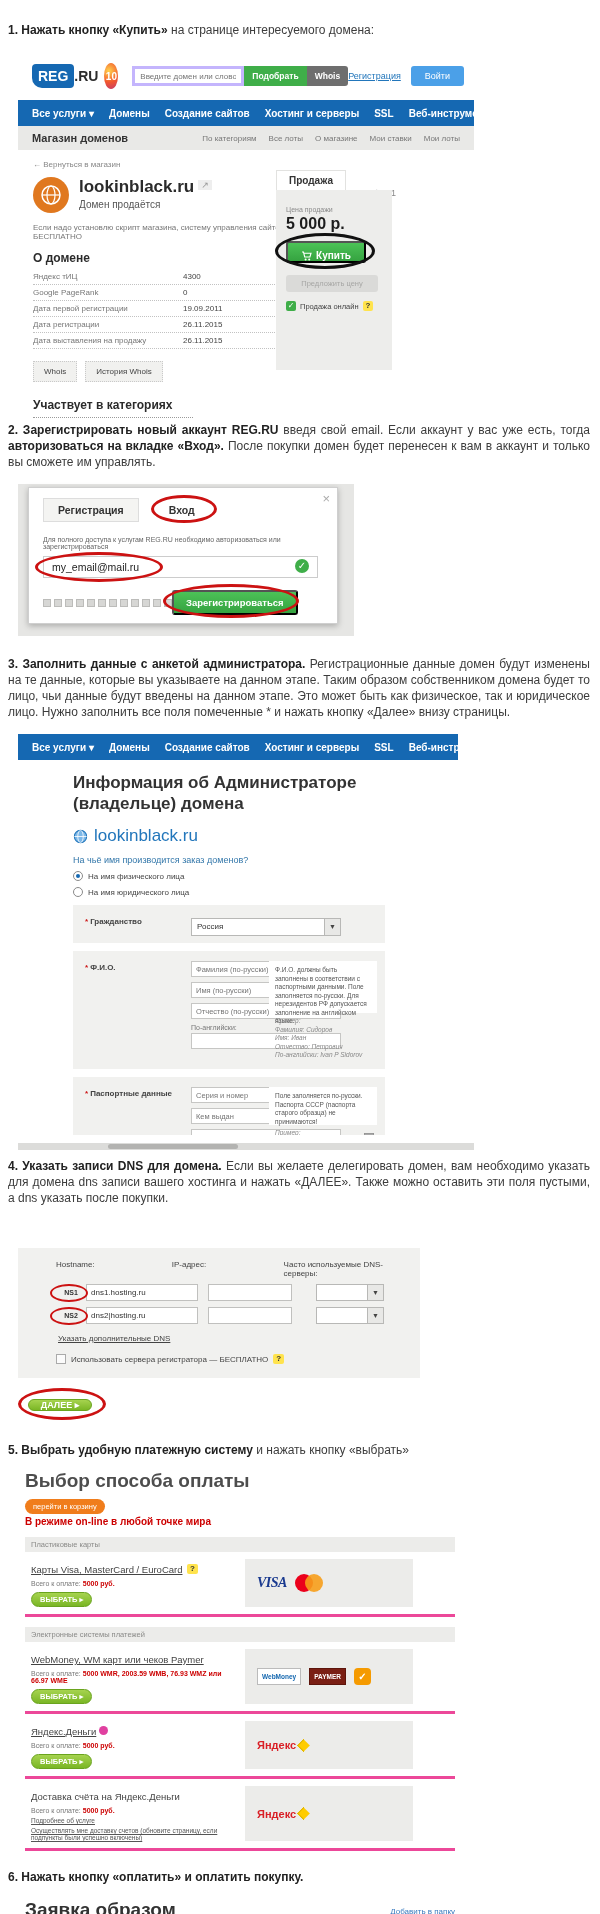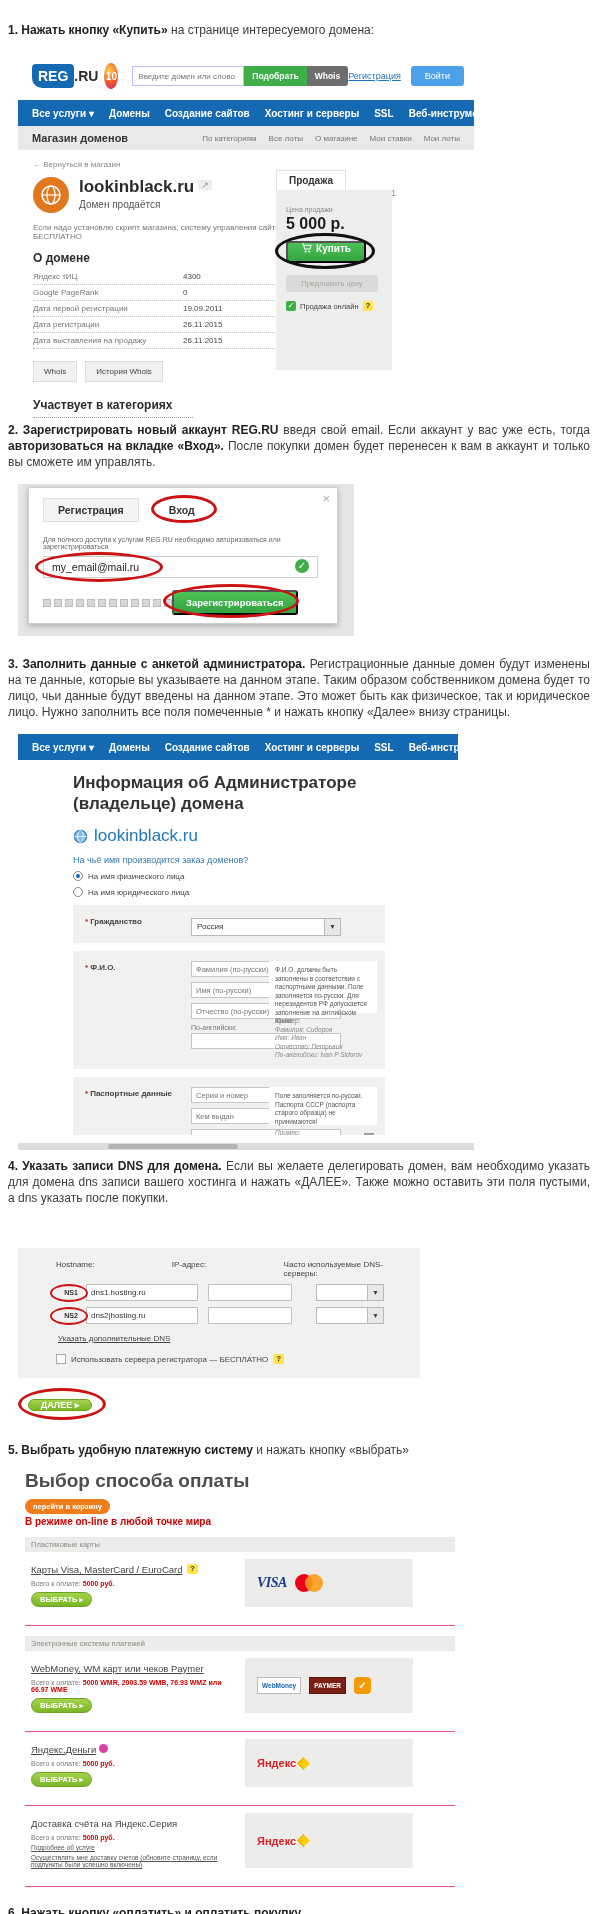--- a/index.html
+++ b/index.html
@@ -17,21 +17,21 @@
   .green-btn{display:inline-block;background:linear-gradient(#4cc257,#35a340);color:#fff;font-weight:bold;
              border-radius:3px;text-align:center;cursor:pointer}
   .graybar{background:#ececea;color:#8a8a88}
   
   .shot1{position:relative;width:456px;margin:12px 16px 0 18px;height:346px;font-size:10px}
   .s1-header{display:flex;align-items:center;padding:8px 4px 6px 14px;height:50px}
   .logo-reg{background:#1568b2;color:#fff;font-weight:bold;font-size:14px;padding:4px 6px;border-radius:4px 4px 4px 10px}
   .logo-ru{color:#2b2b2b;font-weight:bold;font-size:14px;margin-right:6px}
   .badge10{width:26px;height:26px;border-radius:50%;background:radial-gradient(circle at 35% 30%,#ffd24d,#f2572d 55%,#c33a6e);
            color:#fff;font-size:10px;font-weight:bold;display:flex;align-items:center;justify-content:center;margin-right:14px}
-  .search-inp{width:112px;height:20px;border:1px solid #c4b5fd;font-size:8px;padding:0 5px;color:#555}
+  .search-inp{width:112px;height:20px;border:3px solid #c4b5fd;font-size:8px;padding:0 5px;color:#555}
   .btn-pick{height:20px;background:#3fae49;border:none;color:#fff;font-size:8.5px;font-weight:bold;padding:0 8px;cursor:pointer}
   .btn-wh{height:20px;background:#6e6e6e;border:none;color:#fff;font-size:8.5px;font-weight:bold;padding:0 8px;border-radius:0 3px 3px 0;cursor:pointer}
   .reg-link{margin-left:auto;color:#2276bb;font-size:9px;text-decoration:underline;cursor:pointer}
   .login-btn{margin:0 6px 0 10px;background:#4ba0e8;color:#fff;font-size:9px;border:none;border-radius:3px;padding:5px 14px;cursor:pointer}
   .bluenav{background:#1568b2;height:26px;display:flex;align-items:center;gap:15px;padding:0 14px;overflow:hidden;white-space:nowrap}
   .bluenav span{color:#fff;font-size:10px;font-weight:bold;cursor:pointer}
   .subbar{background:#e9e9e7;height:24px;display:flex;align-items:center;padding:0 14px}
   .subbar .t{font-size:11px;font-weight:bold;color:#333}
   .subbar .lnks{margin-left:auto;display:flex;gap:12px}
   .subbar .lnks span{font-size:8px;color:#777;cursor:pointer}
@@ -53,21 +53,21 @@
   .gbtn{background:#f1f1ef;border:1px dotted #c9c9c9;font-size:8px;color:#444;padding:5px 10px;cursor:pointer}
   .cats{margin-top:16px;font-size:12px;font-weight:bold;color:#2b2b2b;border-bottom:1px dotted #9a9a9a;
         display:inline-block;padding-bottom:5px;width:160px}
   .sale-panel{position:absolute;left:258px;top:40px;width:116px;height:180px;background:#ededeb}
   .sale-tab{position:absolute;left:0;top:-20px;background:#fff;border:1px solid #e2e2e0;border-bottom:none;
             font-size:10px;font-weight:bold;padding:4px 12px;cursor:pointer}
   .sale-in{padding:16px 10px 0 10px}
   .price-l{font-size:7px;color:#8a8a8a}
   .price{font-size:16px;font-weight:bold;color:#1c1c1c;margin-top:2px}
   .buy-wrap{position:relative;margin-top:8px;width:80px}
-  .buy{width:80px;height:22px;font-size:10px;display:flex;align-items:flex-start;justify-content:center;gap:4px}
+  .buy{width:80px;height:22px;font-size:10px;display:flex;align-items:flex-end;justify-content:center;gap:4px}
   .offer{margin-top:12px;background:#dadad8;color:#a7a7a5;font-size:7.5px;border:none;border-radius:3px;padding:4px 6px;width:92px;cursor:pointer}
   .online-row{margin-top:9px;display:flex;align-items:center;gap:4px;font-size:7.5px;color:#444}
   .chk{width:10px;height:10px;border-radius:2px;background:#3fae49;color:#fff;font-size:8px;line-height:10px;text-align:center;display:inline-block}
   
   .shot2{position:relative;width:336px;height:152px;margin:14px 0 0 18px;background:#e6e6e4}
   .modal{position:absolute;left:10px;right:16px;top:3px;bottom:12px;background:#fff;border:1px solid #cfcfcf;
          box-shadow:0 2px 6px rgba(0,0,0,.25);padding:8px 14px 0 14px}
   .mclose{position:absolute;right:7px;top:3px;color:#aaa;font-size:13px;cursor:pointer}
   .mtabs{display:flex;align-items:center;margin-top:2px}
   .tab-reg{background:#f4f4f2;border:1px solid #ddd;font-size:10.5px;font-weight:bold;padding:5px 14px;cursor:pointer}
@@ -117,25 +117,25 @@
   .ip-in{width:84px;height:17px;border:1px solid #c0c0be;background:#fff;margin-left:10px}
   .dns-sel{margin-left:24px}
   .dns-link{display:inline-block;font-size:8px;color:#444;text-decoration:underline;margin:10px 0 0 2px;cursor:pointer}
   .cbrow{display:flex;align-items:center;gap:5px;margin-top:9px;font-size:8px;color:#444}
   .cb{width:10px;height:10px;border:1px solid #aaa;background:#fbfbfb;display:inline-block}
   .dalee-wrap{position:relative;margin:16px 0 0 10px;width:70px}
   .dalee{width:64px;padding:0 0;font-size:9px}
   
   .pay{margin:12px 0 0 25px;width:430px;position:relative}
   .pay h2{font-size:19px;color:#4d4d4d;font-weight:bold}
-  .cartbtn{display:inline-block;margin-top:7px;background:#f07d1c;color:#fff;font-size:7.5px;font-weight:bold;
+  .cartbtn{display:inline-block;margin-top:7px;background:#f07d1c;color:#fff;font-size:7.5px;font-weight:normal;
            padding:3px 8px;border-radius:8px;cursor:pointer}
   .online-l{font-size:10px;font-weight:bold;color:#c00;margin-top:2px}
   .pgroup{height:15px;font-size:7.5px;display:flex;align-items:center;padding-left:6px;margin-top:10px}
-  .prow{display:flex;padding:7px 0 18px 6px;border-bottom:1px solid #ec4899;position:relative}
+  .prow{display:flex;padding:7px 0 7px 6px;border-bottom:3px solid #ec4899;position:relative}
   .prow .lft{width:198px}
   .ptitle{font-size:9.5px;color:#444;text-decoration:underline;cursor:pointer}
   .ptotal{font-size:7px;color:#777;margin-top:3px}
   .ptotal b{color:#c00}
   .choose{margin-top:5px;font-size:7.5px;padding:2px 8px}
   .logobox{background:#ececea;width:168px;margin-left:16px;display:flex;align-items:center;gap:8px;padding:0 12px;min-height:40px}
   .visa{font-family:"Liberation Serif",serif;font-style:italic;font-weight:bold;font-size:14px;color:#1a3a8f;letter-spacing:-.5px}
   .mc{position:relative;width:30px;height:19px}
   .mc i{position:absolute;width:18px;height:18px;border-radius:50%;top:0}
   .mc .r{left:0;background:#eb001b}
@@ -481,21 +481,21 @@
     <div class="logobox">
       <span class="ya">
           <span class="t">Яндекс</span>
           <span class="b"></span>
         </span>
     </div>
   </div>
 
   <div class="prow">
     <div class="lft">
-      <span class="ptitle" style="text-decoration:none">Доставка счёта на Яндекс.Серия</span>
+      <span class="ptitle" style="text-decoration:none">Доставка счёта на Яндекс.Деньги</span>
       <div class="ptotal"><span>Всего к оплате:</span> <b>5000 руб.</b></div>
       <span class="plink">Подробнее об услуге</span>
       <span class="plink">Осуществлять мне доставку счетов (обновите страницу, если подпункты были успешно включены)</span>
     </div>
     <div class="logobox">
       <span class="ya">
           <span class="t">Яндекс</span>
           <span class="b"></span>
         </span>
     </div>

